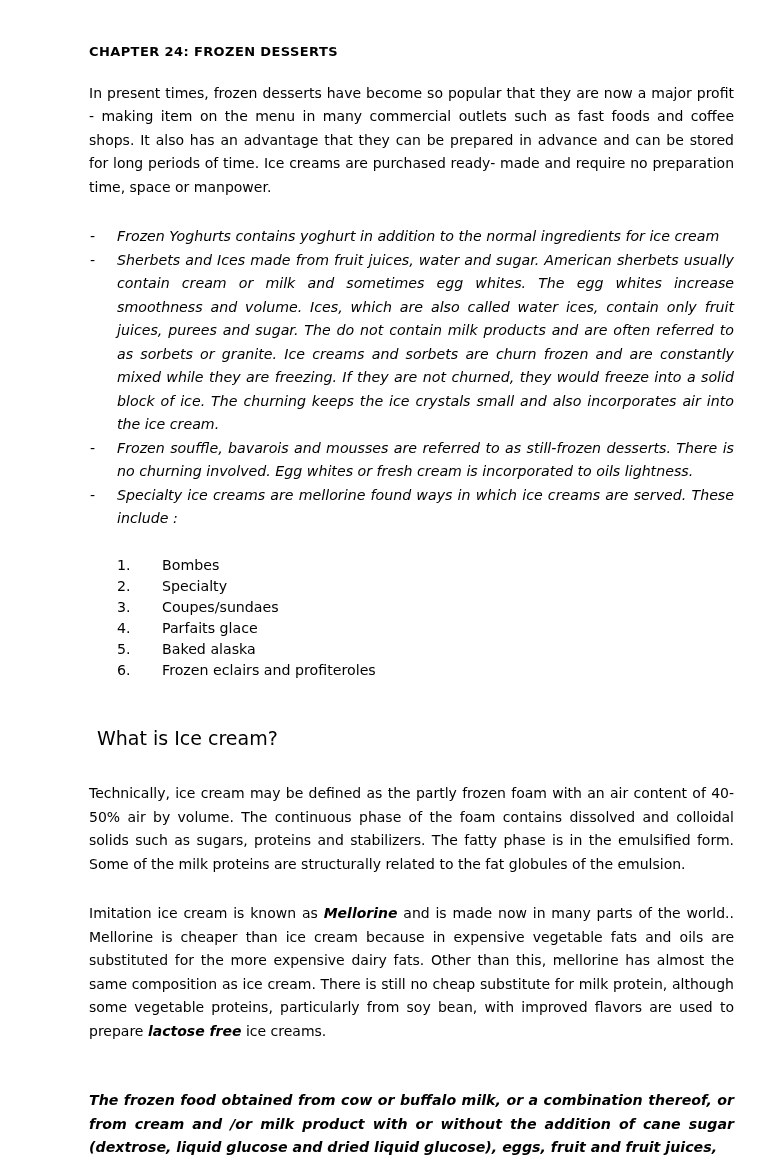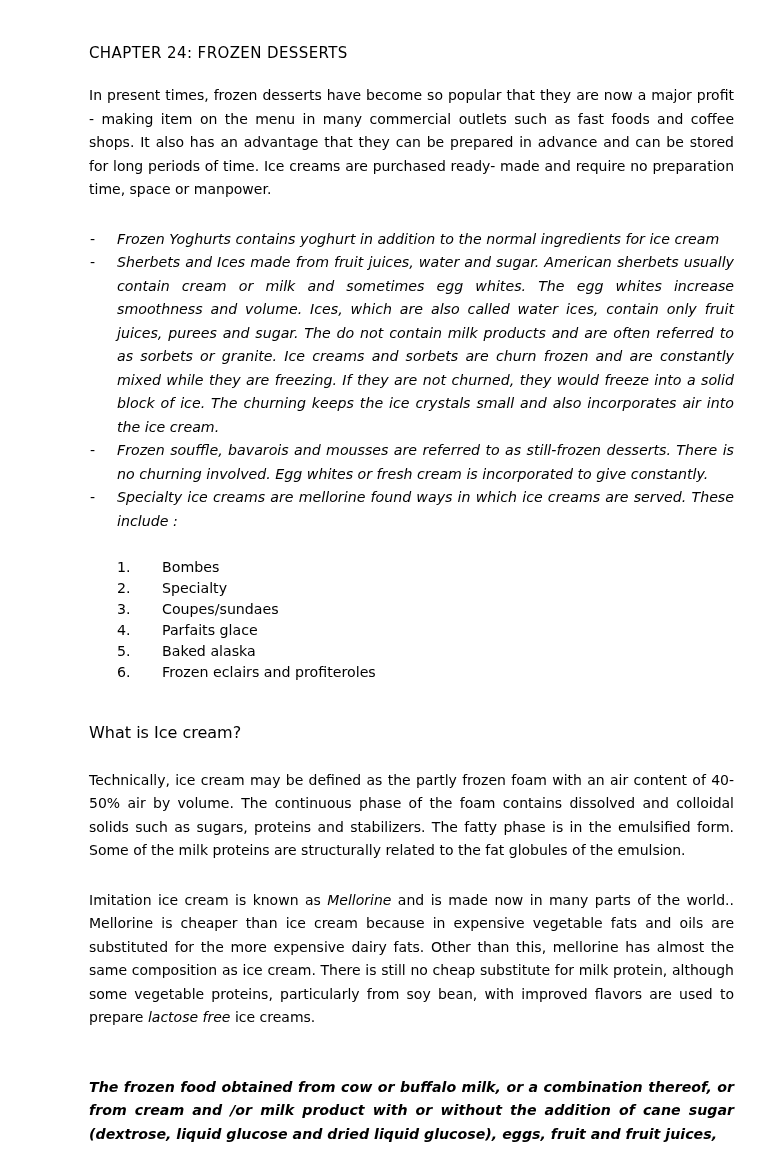--- a/index.html
+++ b/index.html
@@ -18,22 +18,22 @@
     color: #000000;
     box-sizing: border-box;
   }
   .content {
     position: absolute;
     left: 89px;
     top: 44px;
     width: 645px;
   }
   .doc-title {
-    font-size: 15px;
-    font-weight: normal;
+    font-size: 13px;
+    font-weight: bold;
     letter-spacing: 0.4px;
     line-height: 1.2;
     margin: 0 0 22px 0;
     white-space: nowrap;
   }
   p.body-para {
     font-size: 14px;
     line-height: 23.5px;
     margin: 0 0 10px 0;
     text-align: justify;
@@ -91,34 +91,34 @@
     top: 0;
     width: 30px;
     text-align: left;
     font-size: 14.2px;
     line-height: 21px;
   }
   .num-wrap {
     padding-left: 28px;
   }
 
-  .bi { font-weight: normal; font-style: italic; }
+  .bi { font-weight: bold; font-style: italic; }
   p.bold-italic-para {
     font-size: 14.2px;
     line-height: 23.5px;
     margin: 0;
     text-align: justify;
     text-justify: inter-word;
     font-weight: bold;
     font-style: italic;
   }
   .q-line {
-    font-size: 16px;
-    line-height: 23.5px;
-    margin: 0;
+    font-size: 19px;
+    line-height: 23.5px;
+    margin: 8px;
   }
 </style>
 </head>
 <body>
 
 <div class="page">
   <div class="content">
 
     <h1 class="doc-title">CHAPTER 24: FROZEN DESSERTS</h1>
 
@@ -130,21 +130,21 @@
       <li>
         <span class="dash-marker">-</span>
         <span class="li-text">Frozen Yoghurts contains yoghurt in addition to the normal ingredients for ice cream</span>
       </li>
       <li>
         <span class="dash-marker">-</span>
         <span class="li-text">Sherbets and Ices made from fruit juices, water and sugar. American sherbets usually contain cream or milk and sometimes egg whites. The egg whites increase smoothness and volume. Ices, which are also called water ices, contain only fruit juices, purees and sugar. The do not contain milk products and are often referred to as sorbets or granite. Ice creams and sorbets are churn frozen and are constantly mixed while they are freezing. If they are not churned, they would freeze into a solid block of ice. The churning keeps the ice crystals small and also incorporates air into the ice cream.</span>
       </li>
       <li>
         <span class="dash-marker">-</span>
-        <span class="li-text">Frozen souffle, bavarois and mousses are referred to as still-frozen desserts. There is no churning involved. Egg whites or fresh cream is incorporated to give constantly.</span>
+        <span class="li-text">Frozen souffle, bavarois and mousses are referred to as still-frozen desserts. There is no churning involved. Egg whites or fresh cream is incorporated to oils lightness.</span>
       </li>
       <li>
         <span class="dash-marker">-</span>
         <span class="li-text">Specialty ice creams are mellorine found ways in which ice creams are served. These include :</span>
       </li>
     </ul>
 
     <div class="spacer-24"></div>
 
     <div class="num-wrap">

